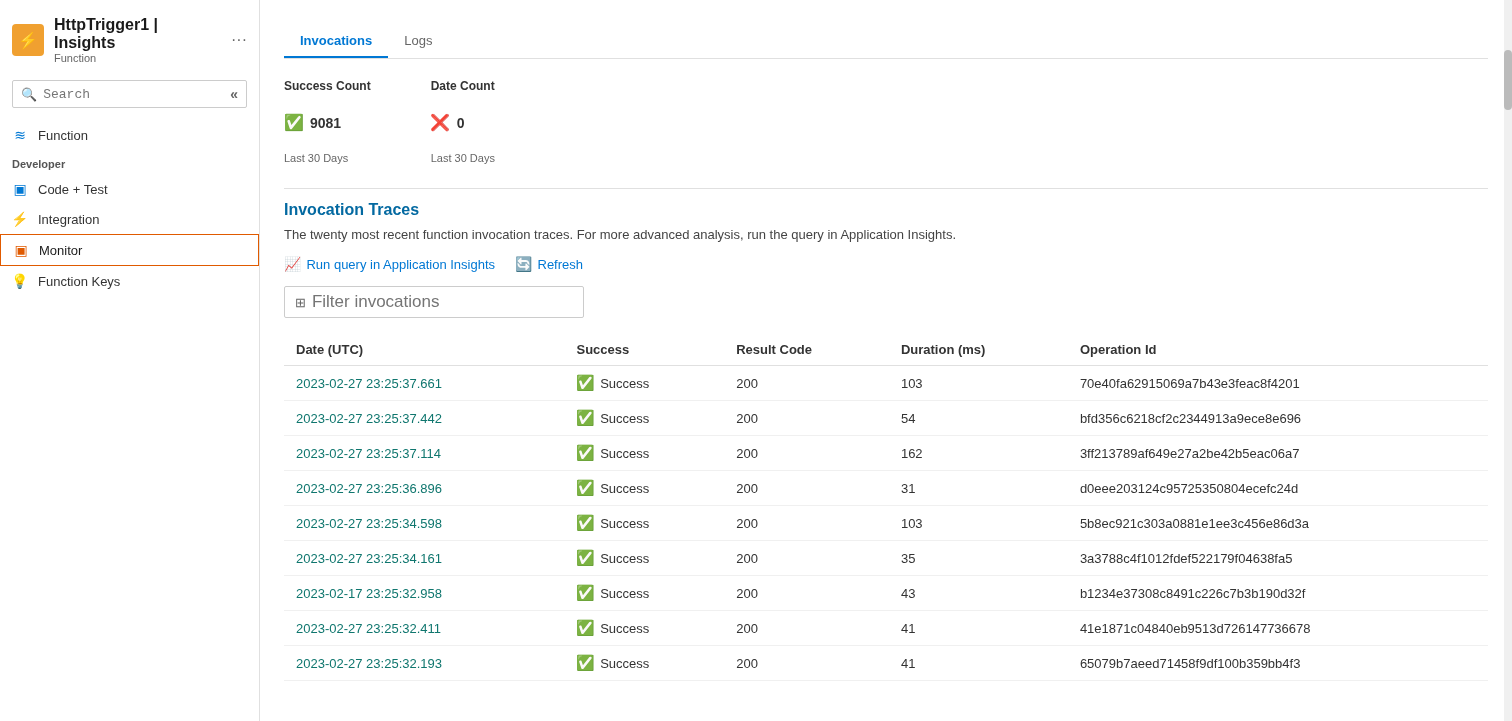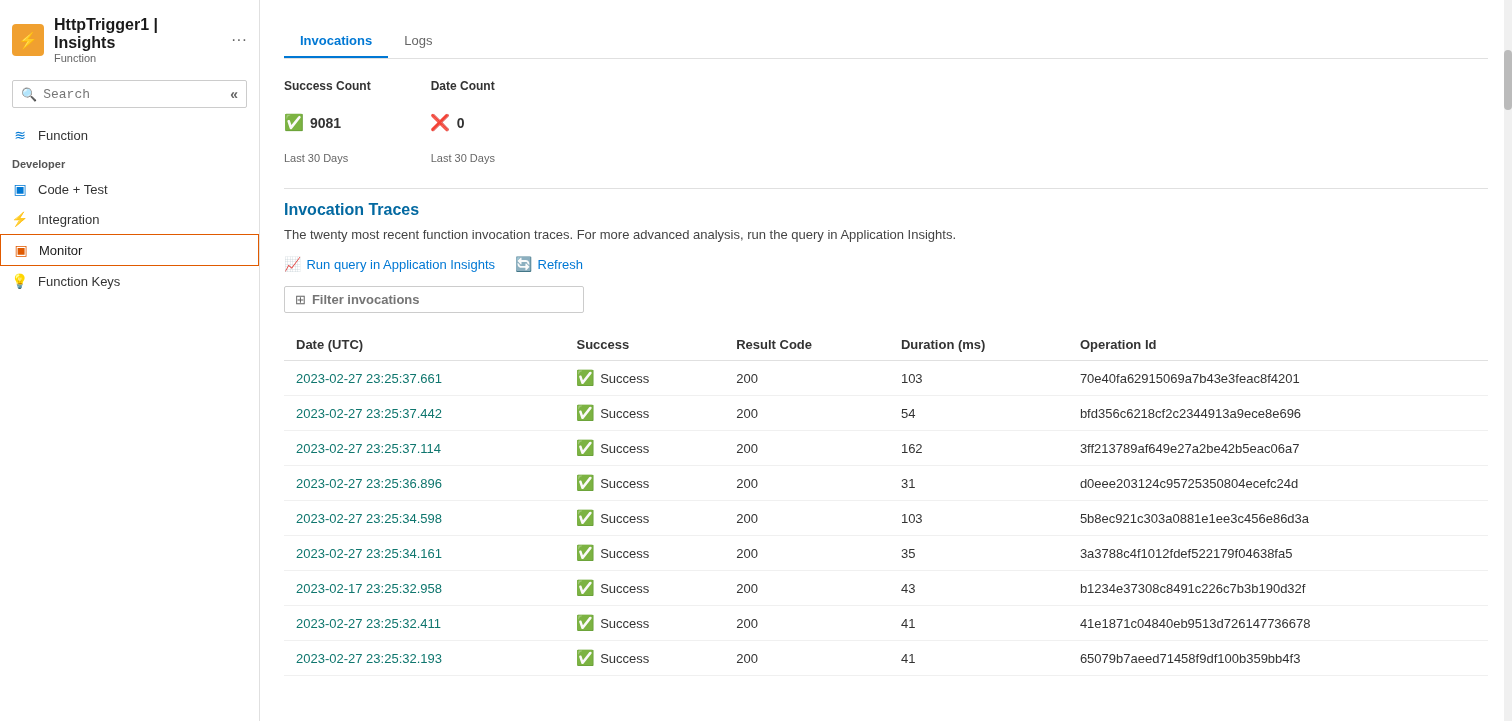--- a/index.html
+++ b/index.html
@@ -177,24 +177,23 @@
       border: 1px solid #ccc;
       border-radius: 2px;
       padding: 5px 10px;
       width: 300px;
       background: #fff;
       margin-bottom: 16px;
     }
     .filter-box input {
       border: none;
       outline: none;
-      font-size: 13px;
+      font-size: 17px;
       width: 100%;
       color: #999;
-      font-weight: bold;
     }
     .filter-icon { color: #666; font-size: 13px; }
 
     
     .invocations-table { width: 100%; border-collapse: collapse; }
     .invocations-table th {
       text-align: left;
       font-size: 13px;
       font-weight: 600;
       color: #333;

